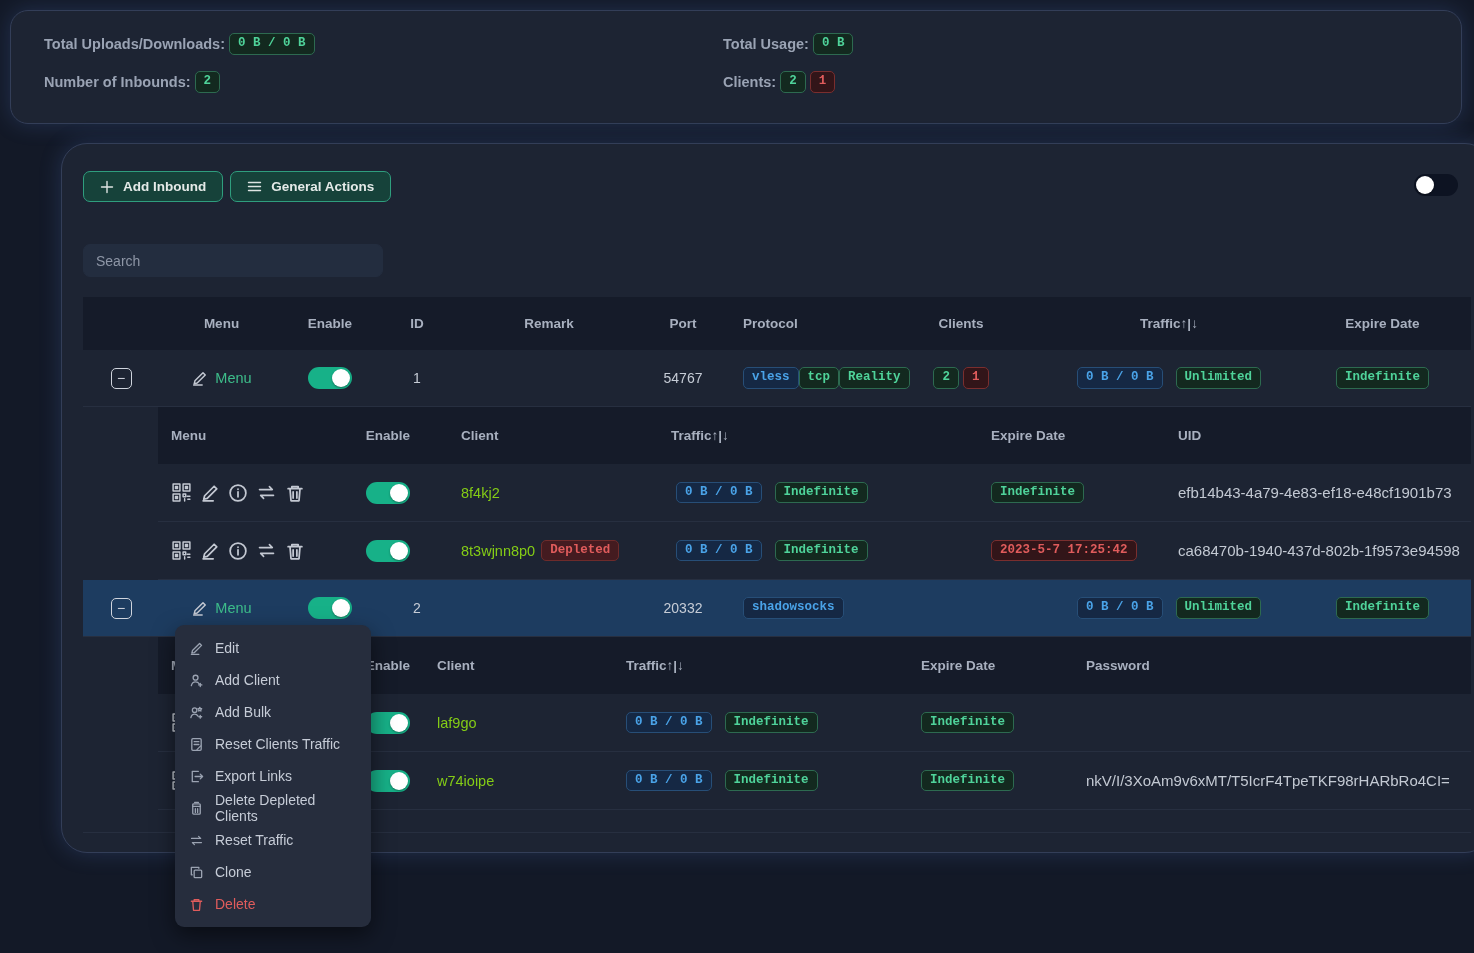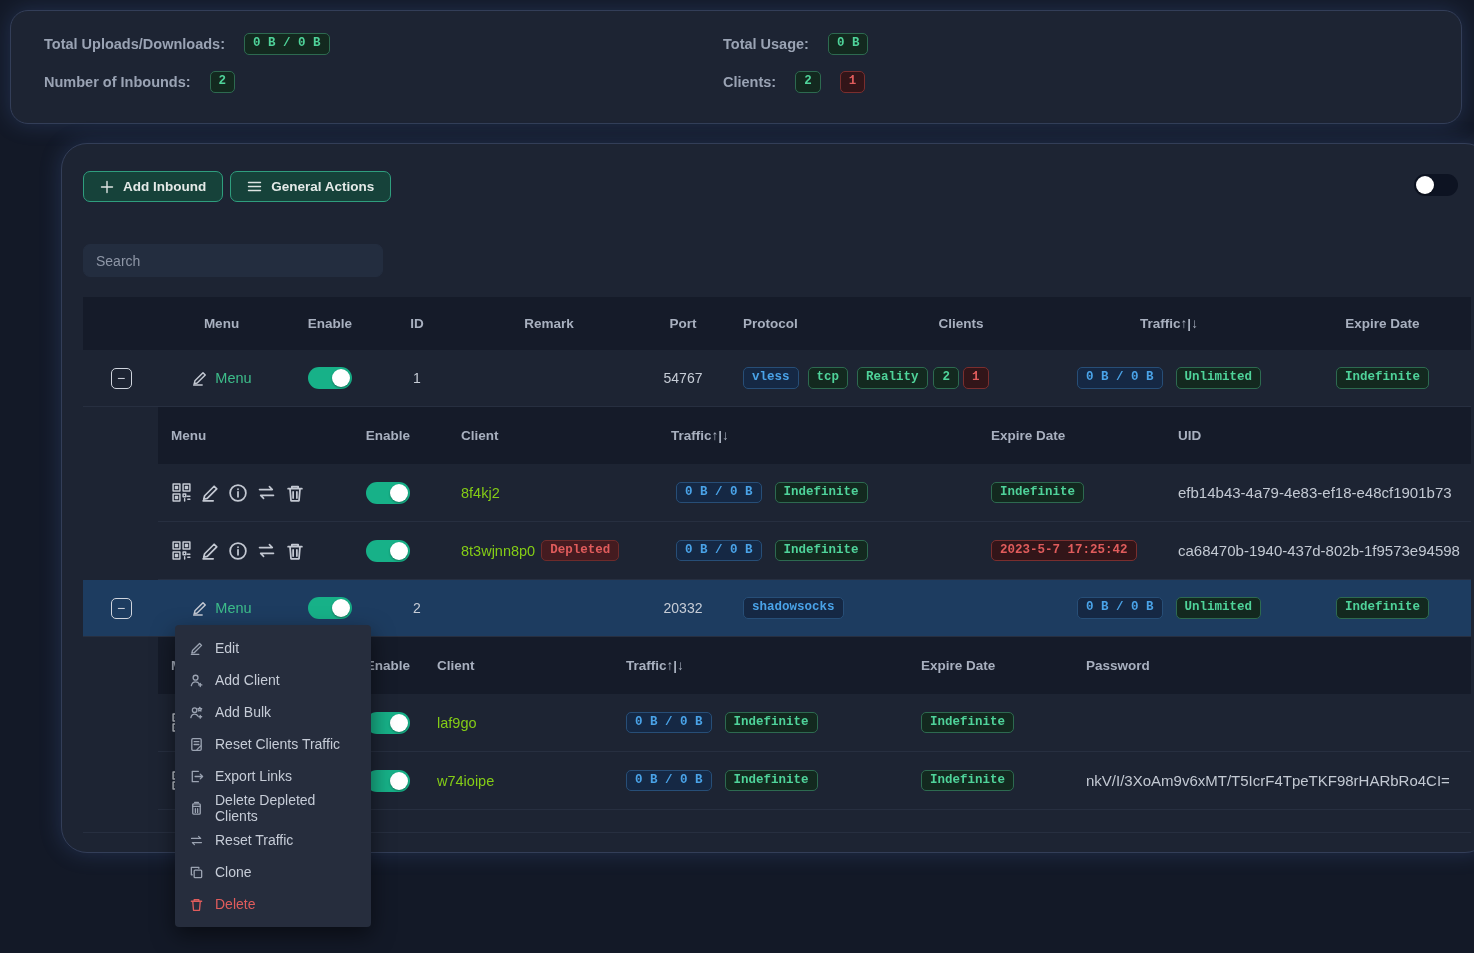--- a/index.html
+++ b/index.html
@@ -16,21 +16,21 @@
     background:#1d2433;
     border:1px solid #333e58;
     border-radius:18px;
     box-shadow:0 0 22px rgba(90,130,220,0.22);
   }
   .stats-card { left:10px; top:10px; width:1452px; height:114px; padding:20px 0 0 33px; }
   .main-card  { left:22px; top:143px; width:1430px; height:710px; border-radius:26px;margin-left:39px; }
 
   
   .stats-grid { display:grid; grid-template-columns:679px 1fr; row-gap:12px; }
-  .stat-line { display:flex; align-items:center; gap:19px; height:26px; }
+  .stat-line { display:flex; align-items:center; gap:4px; height:26px; }
   .stat-label { color:#9aa3b4; font-size:14.5px; font-weight:700; }
 
   .badge {
     display:inline-flex; align-items:center; justify-content:center;
     border-radius:5px; font-size:12.5px; font-weight:700;
     padding:3px 8px; line-height:1.1; white-space:nowrap;font-family:Liberation Mono, monospace;
   }
   .b-green { color:#4fd39a; border:1px solid #2d6a50; background:#13291f; }
   .b-blue  { color:#4aa3e8; border:1px solid #274e77; background:#152844; }
   .b-red   { color:#e05c5c; border:1px solid #7a2e2e; background:#321519; }
@@ -95,28 +95,28 @@
   .menu-link svg { stroke:#c3c8d2; }
 
   .num { color:#c6ccd6; }
   .uid-text { color:#c3c9d3; font-size:15px; }
   .client-name { color:#84cc16; font-size:14.5px; }
 
   .action-icons { display:flex; align-items:center; gap:8px; color:#c3c8d2; }
   .action-icons .ic { display:flex; cursor:pointer; }
   .action-icons svg { stroke:#c3c8d2; }
 
-  .tag-group { display:flex; gap:9px; }
+  .tag-group { display:flex; gap:0; }
   .clients-badges { display:flex; gap:4px; }
   .traffic-cell { display:flex; gap:13px; align-items:center; }
 
   
   .context-menu {
     position:absolute; left:175px; top:625px; width:196px;
-    background:#262d3d; border-radius:4px; padding:7px 0;
+    background:#262d3d; border-radius:9px; padding:7px 0;
     box-shadow:0 8px 22px rgba(0,0,0,0.5);
     z-index:20;
   }
   .menu-item {
     height:32px; display:flex; align-items:center; gap:11px;
     padding:0 14px; font-size:14px; color:#c6ccd7; cursor:pointer;
   }
   .menu-item svg { stroke:#9ba3b2; flex:0 0 auto; }
   .menu-item.danger { color:#e05c5c; }
   .menu-item.danger svg { stroke:#e05c5c; }

